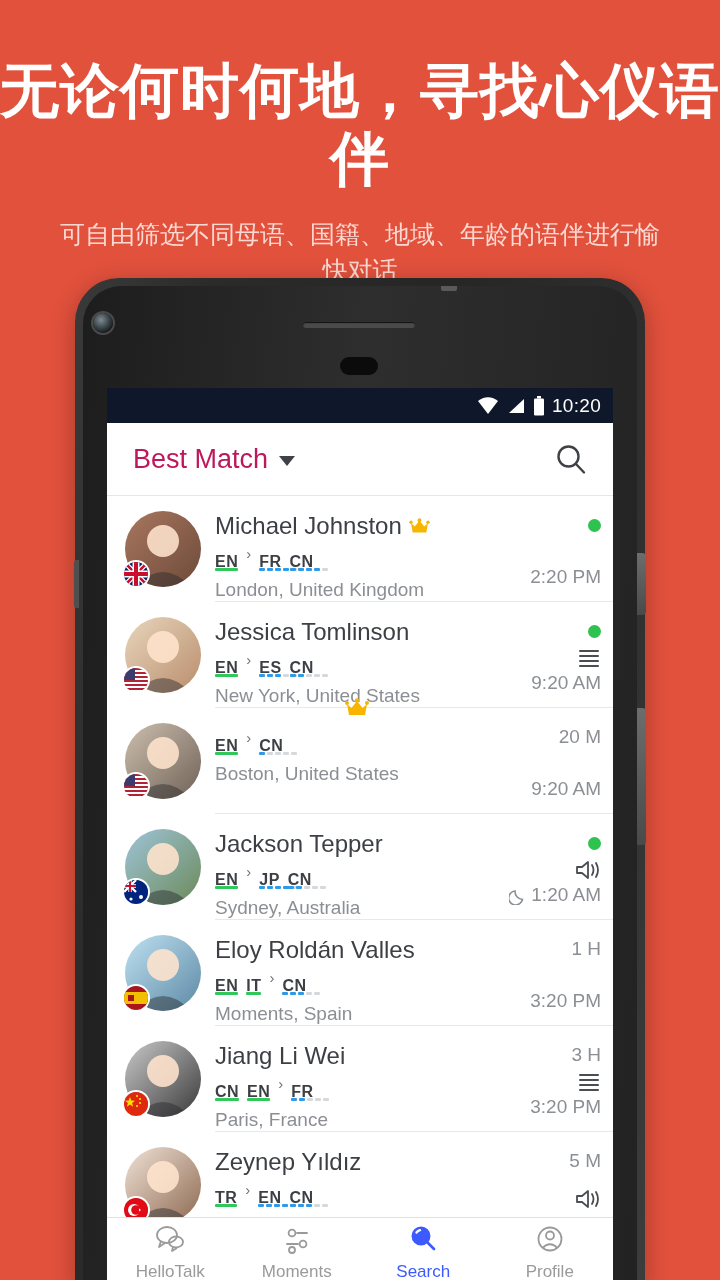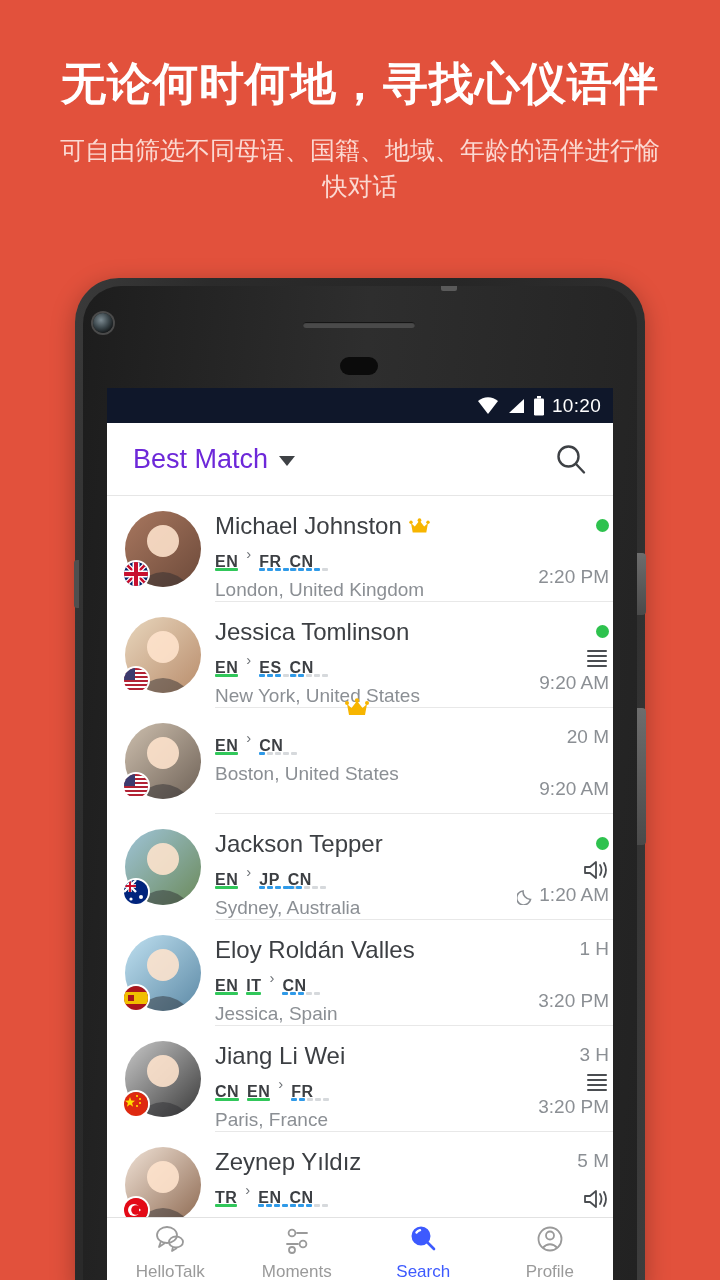--- a/index.html
+++ b/index.html
@@ -4,21 +4,21 @@
 <style>
   html,body{margin:0;padding:0;}
   body{
     width:720px;height:1280px;overflow:hidden;
     background:#e2513c;
     font-family:"Liberation Sans","DejaVu Sans",sans-serif;
     position:relative;
   }
   .promo{position:absolute;top:0;left:0;width:720px;text-align:center;}
   .promo-title{
-    margin-top:58px;font-size:45px;font-weight:bold;color:#ffffff;
+    margin-top:58px;font-size:59px;font-weight:bold;color:#ffffff;
     letter-spacing:1px;line-height:1.15;
   }
   .promo-sub{
     margin-top:22px;font-size:25px;color:#fbd9d2;line-height:1.45;
     padding:0 52px;font-weight:normal;
   }
 
   
   .phone{
     position:absolute;left:75px;top:278px;width:570px;height:1010px;
@@ -68,21 +68,21 @@
     padding-right:12px;gap:7px;
   }
   .sb-time{color:#fff;font-size:19px;letter-spacing:.3px;}
   .sb-icon{display:block;}
 
   .appbar{
     height:72px;background:#fff;border-bottom:1px solid #e6e6e6;
     display:flex;align-items:center;justify-content:space-between;padding:0 25px 0 26px;
   }
   .appbar-left{display:flex;align-items:center;gap:11px;}
-  .appbar-title{font-size:27px;color:#6d28d9;}
+  .appbar-title{font-size:27px;color:#be185d;}
   .caret{width:0;height:0;border-left:8px solid transparent;border-right:8px solid transparent;border-top:10px solid #3e4145;margin-top:4px;}
 
   .list{background:#fff;}
   .row{position:relative;height:106px;display:flex;padding-left:18px;box-sizing:border-box;}
   .row-sep{position:absolute;left:108px;right:0;bottom:0;height:1px;background:#e8e8e8;}
   .crown-sep{
     position:absolute;left:238px;bottom:-11px;width:24px;height:22px;z-index:3;
   }
 
   .avatar-wrap{position:relative;width:76px;height:76px;margin-top:15px;flex:0 0 76px;}
@@ -105,21 +105,21 @@
   .lang-code{font-size:16px;font-weight:bold;color:#3c3f43;letter-spacing:.5px;}
   .bar-native{position:absolute;left:0;right:0;bottom:0;height:3px;background:#31c75a;border-radius:1px;}
   .dashes{position:absolute;left:0;bottom:0;display:flex;gap:2px;}
   .dash{width:6px;height:3px;background:#d6d9dc;border-radius:1px;}
   .dash.on{background:#2f9ae8;}
   .arrow{font-size:15px;color:#6d7176;padding-bottom:9px;}
 
   .loc{font-size:19px;color:#8b8f94;margin-top:8px;white-space:nowrap;}
 
   .right-col{
-    position:absolute;right:4px;top:16px;width:64px;height:76px;
+    position:absolute;right:12px;top:16px;width:64px;height:76px;
     display:flex;flex-direction:column;align-items:flex-end;justify-content:space-between;
   }
   .rc-top{height:26px;display:flex;align-items:center;justify-content:flex-start;}
   .rc-mid{height:24px;display:flex;align-items:center;justify-content:flex-end;}
   .rc-bottom{display:flex;align-items:center;gap:5px;font-size:19px;color:#8b8f94;white-space:nowrap;}
   .ago{font-size:19px;color:#8b8f94;}
   .dot-online{width:13px;height:13px;border-radius:50%;background:#2ec24e;}
 
   .tabbar{
     position:absolute;left:0;bottom:0;width:506px;height:70px;background:#fff;
@@ -441,21 +441,21 @@
             <span class="lang"><span class="lang-code">IT</span><span class="bar-native"></span></span>
             <span class="arrow">›</span>
             <span class="lang"><span class="lang-code">CN</span><span class="dashes">
                 <span class="dash on"></span>
                 <span class="dash on"></span>
                 <span class="dash on"></span>
                 <span class="dash"></span>
                 <span class="dash"></span>
               </span></span>
           </div>
-          <div class="loc">Jessica, Spain</div>
+          <div class="loc">Moments, Spain</div>
         </div>
         <div class="right-col">
           <div class="rc-top">
             <span class="ago">1 H</span>
           </div>
           <div class="rc-mid"></div>
           <div class="rc-bottom">
             <span>3:20 PM</span>
           </div>
         </div>

